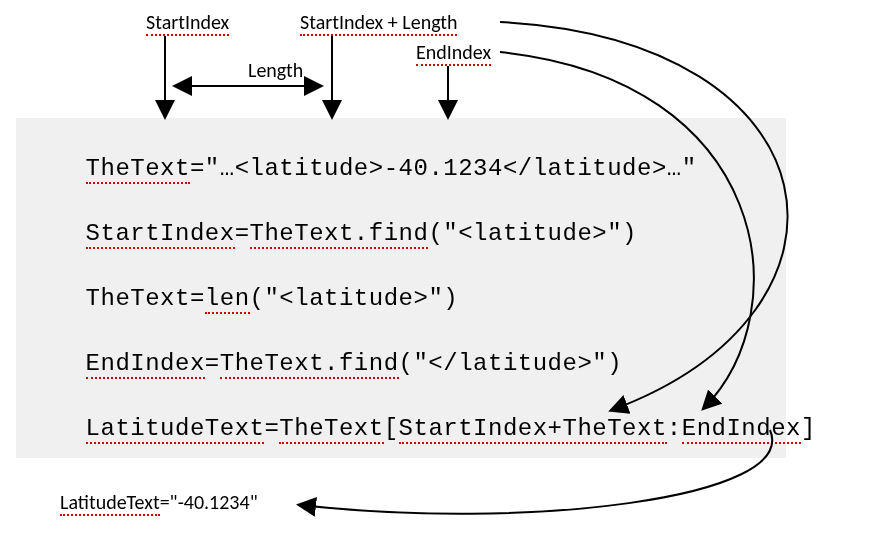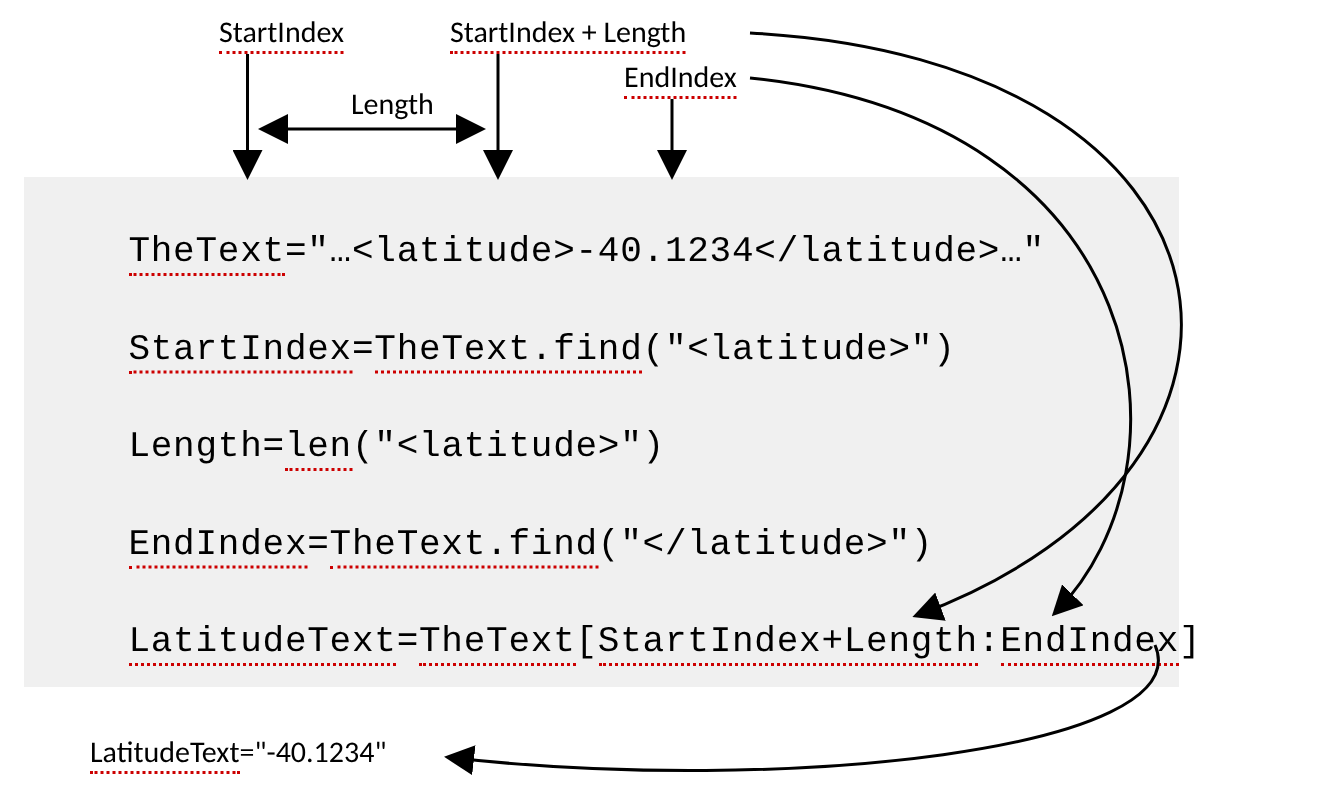--- a/index.html
+++ b/index.html
@@ -14,42 +14,42 @@
 </style>
 </head>
 <body>
 
 <div class="label" style="left:146px;top:10px;">
   <span class="spellcheck">StartIndex</span>
 </div>
 <div class="label" style="left:300px;top:10px;">
   <span class="spellcheck">StartIndex + Length</span>
 </div>
-<div class="label" style="left:234px;top:58px;">
+<div class="label" style="left:248px;top:58px;">
   <span>Length</span>
 </div>
 <div class="label" style="left:416px;top:40px;">
   <span class="spellcheck">EndIndex</span>
 </div>
 
 <div class="codeblock">
   <div class="codeline" style="top:10px;">
     <span class="spellcheck">TheText</span><span>="…&lt;latitude&gt;-40.1234&lt;/latitude&gt;…"</span>
   </div>
   <div class="codeline" style="top:75px;">
     <span class="spellcheck">StartIndex</span><span>=</span><span class="spellcheck">TheText.find</span><span>("&lt;latitude&gt;")</span>
   </div>
   <div class="codeline" style="top:140px;">
-    <span>Length=</span><span class="spellcheck">len</span><span>("&lt;latitude&gt;")</span>
+    <span>TheText=</span><span class="spellcheck">len</span><span>("&lt;latitude&gt;")</span>
   </div>
   <div class="codeline" style="top:205px;">
     <span class="spellcheck">EndIndex</span><span>=</span><span class="spellcheck">TheText.find</span><span>("&lt;/latitude&gt;")</span>
   </div>
   <div class="codeline" style="top:270px;">
-    <span class="spellcheck">LatitudeText</span><span>=</span><span class="spellcheck">TheText</span><span>[</span><span class="spellcheck">StartIndex+Length</span><span>:</span><span class="spellcheck">EndIndex</span><span>]</span>
+    <span class="spellcheck">LatitudeText</span><span>=</span><span class="spellcheck">TheText</span><span>[</span><span class="spellcheck">StartIndex+TheText</span><span>:</span><span class="spellcheck">EndIndex</span><span>]</span>
   </div>
 </div>
 
 <div class="result" style="left:60px;top:490px;">
   <span class="spellcheck">LatitudeText</span><span>="-40.1234"</span>
 </div>
 
 <svg width="886" height="534" style="position:absolute;left:0;top:0;pointer-events:none;">
   <defs>
     <marker id="ah" markerWidth="10" markerHeight="10" refX="8" refY="5" orient="auto">

